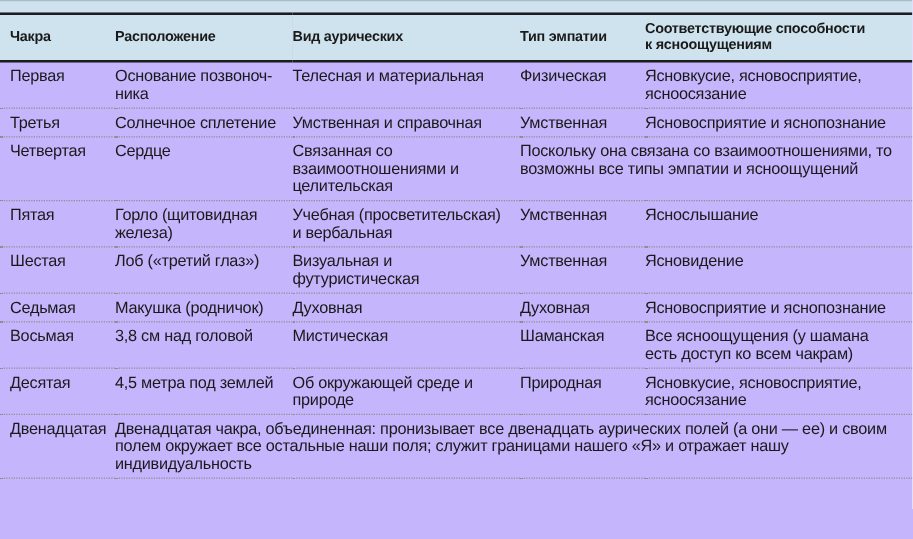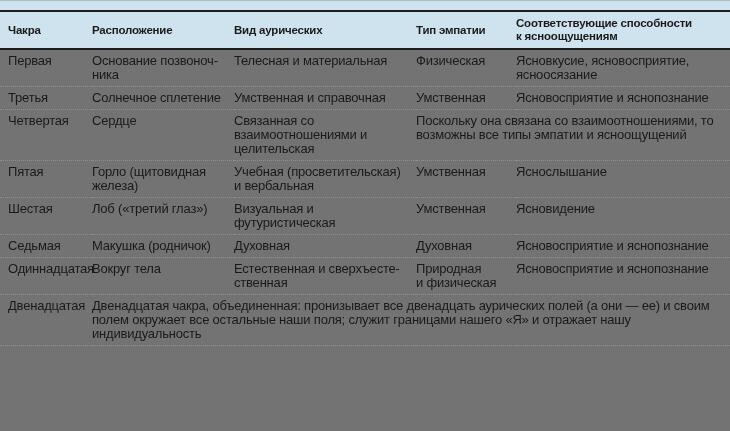--- a/index.html
+++ b/index.html
@@ -6,21 +6,21 @@
     margin: 0;
     padding: 0;
     background: #ffffff;
     font-family: "Liberation Sans", "DejaVu Sans", sans-serif;
     color: #1a1a1a;
   }
   .page {
     width: 730px;
     height: 431px;
     overflow: hidden;
-    background: #737373;
+    background: #c4b5fd;
     position: relative;
   }
   .top-strip {
     height: 9px;
     background: #cfe3ee;
     border-top: 1px solid #a9bcc8;
   }
   table.chakra-table {
     width: 730px;
     border-collapse: collapse;
@@ -115,25 +115,32 @@
           <td>Ясновидение</td>
         </tr>
         <tr>
           <td>Седьмая</td>
           <td>Макушка (родничок)</td>
           <td>Духовная</td>
           <td>Духовная</td>
           <td>Ясновосприятие и яснопознание</td>
         </tr>
         <tr>
-          <td>Одиннадцатая</td>
-          <td>Вокруг тела</td>
-          <td>Естественная и сверхъесте­ственная</td>
-          <td>Природная и&nbsp;физическая</td>
-          <td>Ясновосприятие и яснопознание</td>
+          <td>Восьмая</td>
+          <td>3,8 см над головой</td>
+          <td>Мистическая</td>
+          <td>Шаманская</td>
+          <td>Все ясноощущения (у шамана есть доступ ко всем чакрам)</td>
+        </tr>
+        <tr>
+          <td>Десятая</td>
+          <td>4,5 метра под землей</td>
+          <td>Об окружающей среде и при­роде</td>
+          <td>Природная</td>
+          <td>Ясновкусие, ясновосприятие, ясноосязание</td>
         </tr>
         <tr>
           <td>Двенадцатая</td>
           <td colspan="4">Двенадцатая чакра, объединенная: пронизывает все двенадцать аурических полей (а они — ее) и своим полем окружает все остальные наши поля; служит границами нашего «Я» и отражает нашу индивидуальность</td>
         </tr>
       </tbody>
   </table>
 </div>
 
 </body></html>

